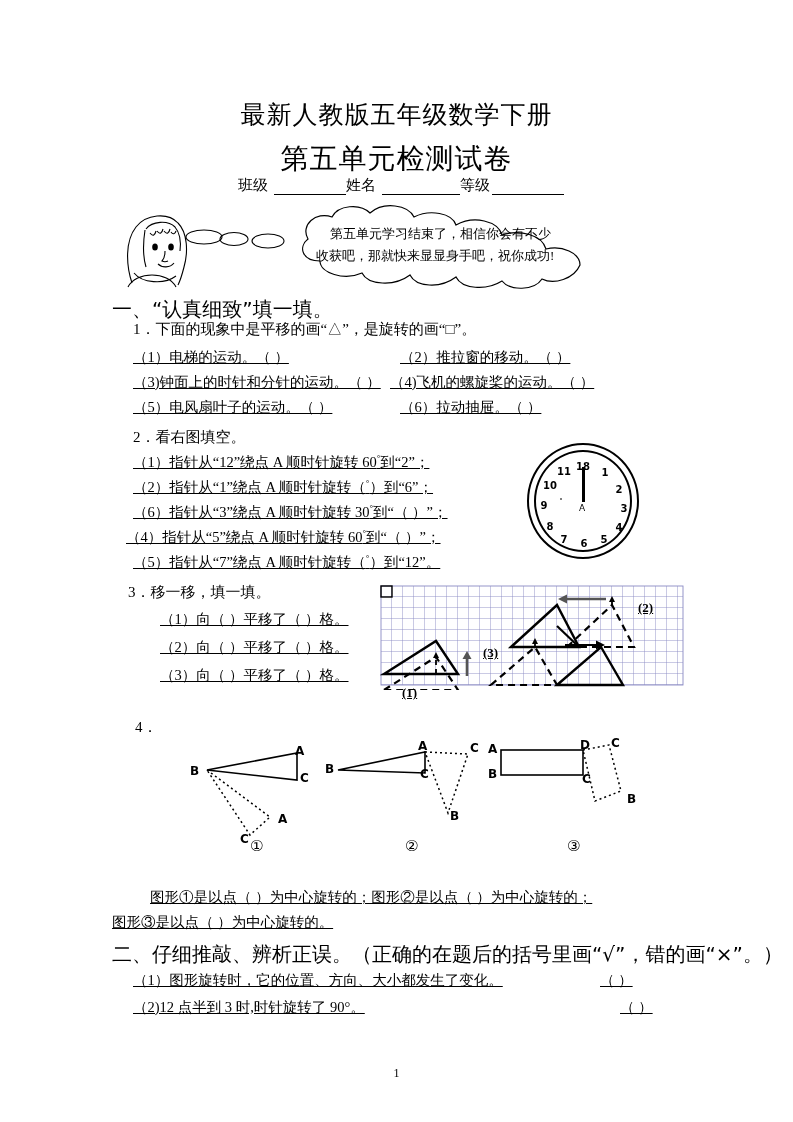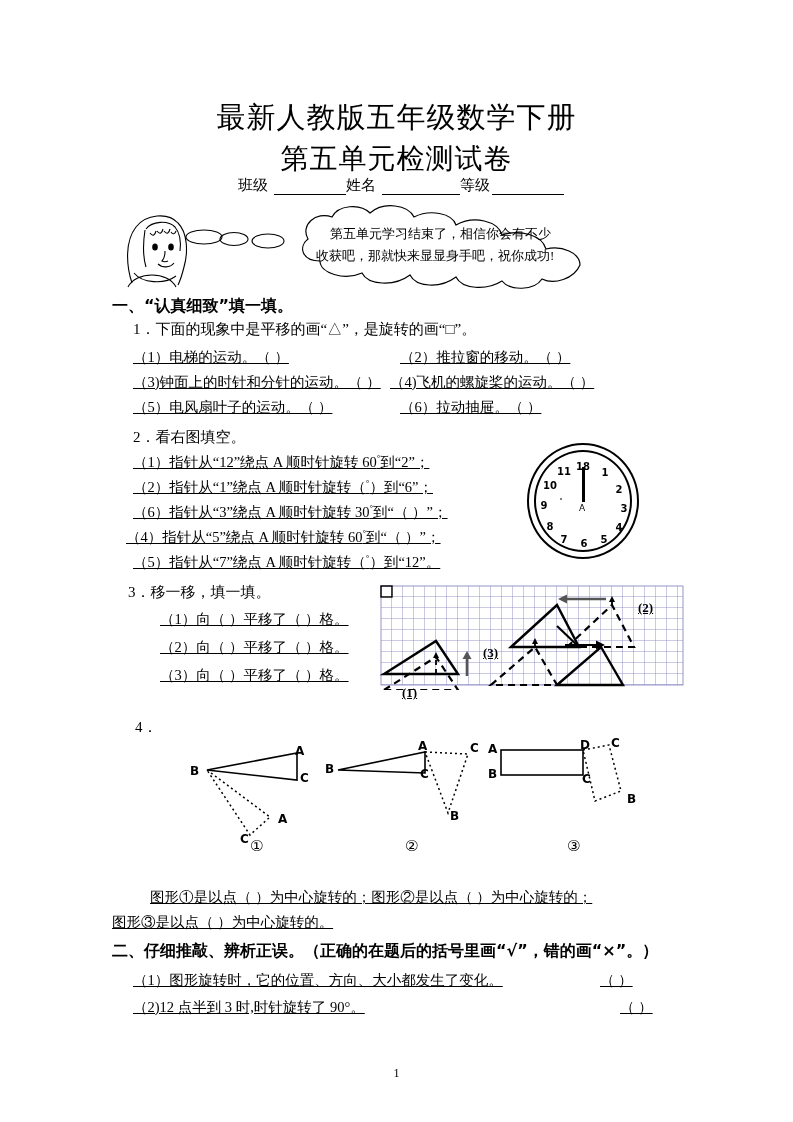--- a/index.html
+++ b/index.html
@@ -21,21 +21,21 @@
     width: 793px;
     height: 1122px;
   }
 
   
   .title-main {
     position: absolute;
     left: 0; top: 98px;
     width: 793px;
     text-align: center;
-    font-size: 29px;
+    font-size: 25px;
     font-family: "DejaVu Sans", sans-serif;
     letter-spacing: 1px;
     font-weight: 400;
   }
   .title-sub {
     position: absolute;
     left: 0; top: 140px;
     width: 793px;
     text-align: center;
     font-size: 28px;
@@ -78,22 +78,22 @@
     font-size: 13px;
     line-height: 22px;
     font-family: "Liberation Serif", serif;
     text-align: left;
   }
   .bubble-text .ln2 { display:block; margin-left: -14px; }
 
   
   .sec-head {
     position: absolute;
-    font-size: 16px;
-    font-weight: bold;
+    font-size: 20px;
+    font-weight: normal;
     font-family: "DejaVu Sans", sans-serif;
     white-space: nowrap;
   }
   .q {
     position: absolute;
     font-size: 15px;
     font-family: "Liberation Serif", serif;
     white-space: nowrap;
   }
   .qi {

